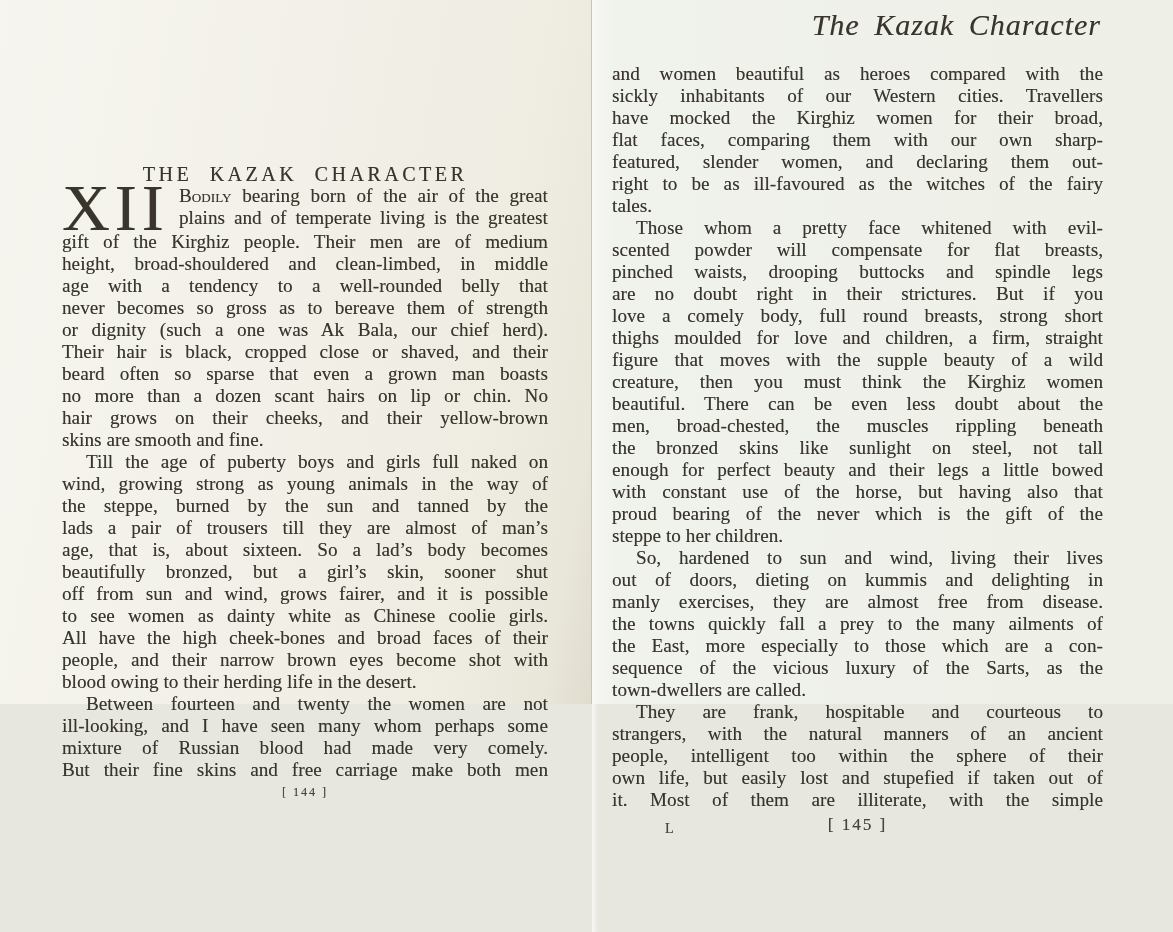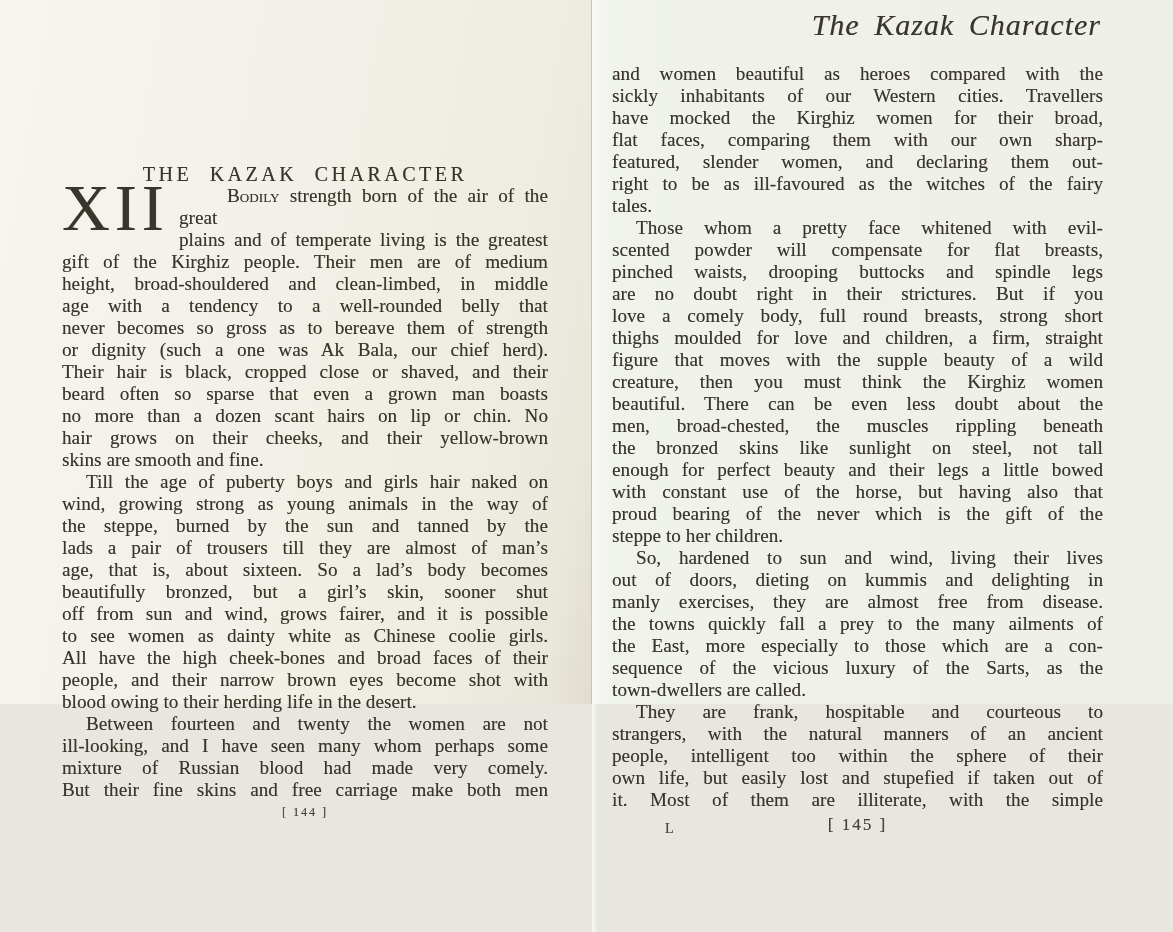--- a/index.html
+++ b/index.html
@@ -75,21 +75,21 @@
   .line {
     font-size: 19px;
     line-height: 22px;
     text-align: justify;
     text-align-last: justify;
     letter-spacing: 0.1px;
     text-shadow: 0.25px 0.25px 0.35px rgba(57,53,44,0.5);
   }
   .line.endline { text-align-last: left; }
   .line.indent { text-indent: 24px; }
-  .sc { font-variant: small-caps; margin-left: 48px; }
+  .sc { font-variant: small-caps; }
 
   .folio {
     margin-top: 0;
     font-size: 12px;
     line-height: 22px;
     text-align: center;
     letter-spacing: 2px;
     color: #454137;
     text-shadow: 0.25px 0.25px 0.35px rgba(57,53,44,0.5);
   }
@@ -126,40 +126,40 @@
 <div class="spread">
 
   <div class="page left">
     <div class="textcol">
       <h1 class="heading">THE KAZAK CHARACTER</h1>
 
       <div class="para opener">
         <div class="opener-row">
           <div class="dropcap">XII</div>
           <div class="opener-lines">
-            <div class="line"><span class="sc">Bodily</span><span> strength born of the air of the great</span></div>
+            <div class="line"><span class="sc">Bodily</span><span> bearing born of the air of the great</span></div>
             <div class="line">plains and of temperate living is the greatest</div>
           </div>
         </div>
         <div>
             <div class="line">gift of the Kirghiz people. Their men are of medium</div>
             <div class="line">height, broad-shouldered and clean-limbed, in middle</div>
             <div class="line">age with a tendency to a well-rounded belly that</div>
             <div class="line">never becomes so gross as to bereave them of strength</div>
             <div class="line">or dignity (such a one was Ak Bala, our chief herd).</div>
             <div class="line">Their hair is black, cropped close or shaved, and their</div>
             <div class="line">beard often so sparse that even a grown man boasts</div>
             <div class="line">no more than a dozen scant hairs on lip or chin. No</div>
             <div class="line">hair grows on their cheeks, and their yellow-brown</div>
             <div class="line endline">skins are smooth and fine.</div>
           </div>
       </div>
 
       <div class="para">
-          <div class="line indent">Till the age of puberty boys and girls hair naked on</div>
+          <div class="line indent">Till the age of puberty boys and girls full naked on</div>
           <div class="line">wind, growing strong as young animals in the way of</div>
           <div class="line">the steppe, burned by the sun and tanned by the</div>
           <div class="line">lads a pair of trousers till they are almost of man’s</div>
           <div class="line">age, that is, about sixteen. So a lad’s body becomes</div>
           <div class="line">beautifully bronzed, but a girl’s skin, sooner shut</div>
           <div class="line">off from sun and wind, grows fairer, and it is possible</div>
           <div class="line">to see women as dainty white as Chinese coolie girls.</div>
           <div class="line">All have the high cheek-bones and broad faces of their</div>
           <div class="line">people, and their narrow brown eyes become shot with</div>
           <div class="line endline">blood owing to their herding life in the desert.</div>

